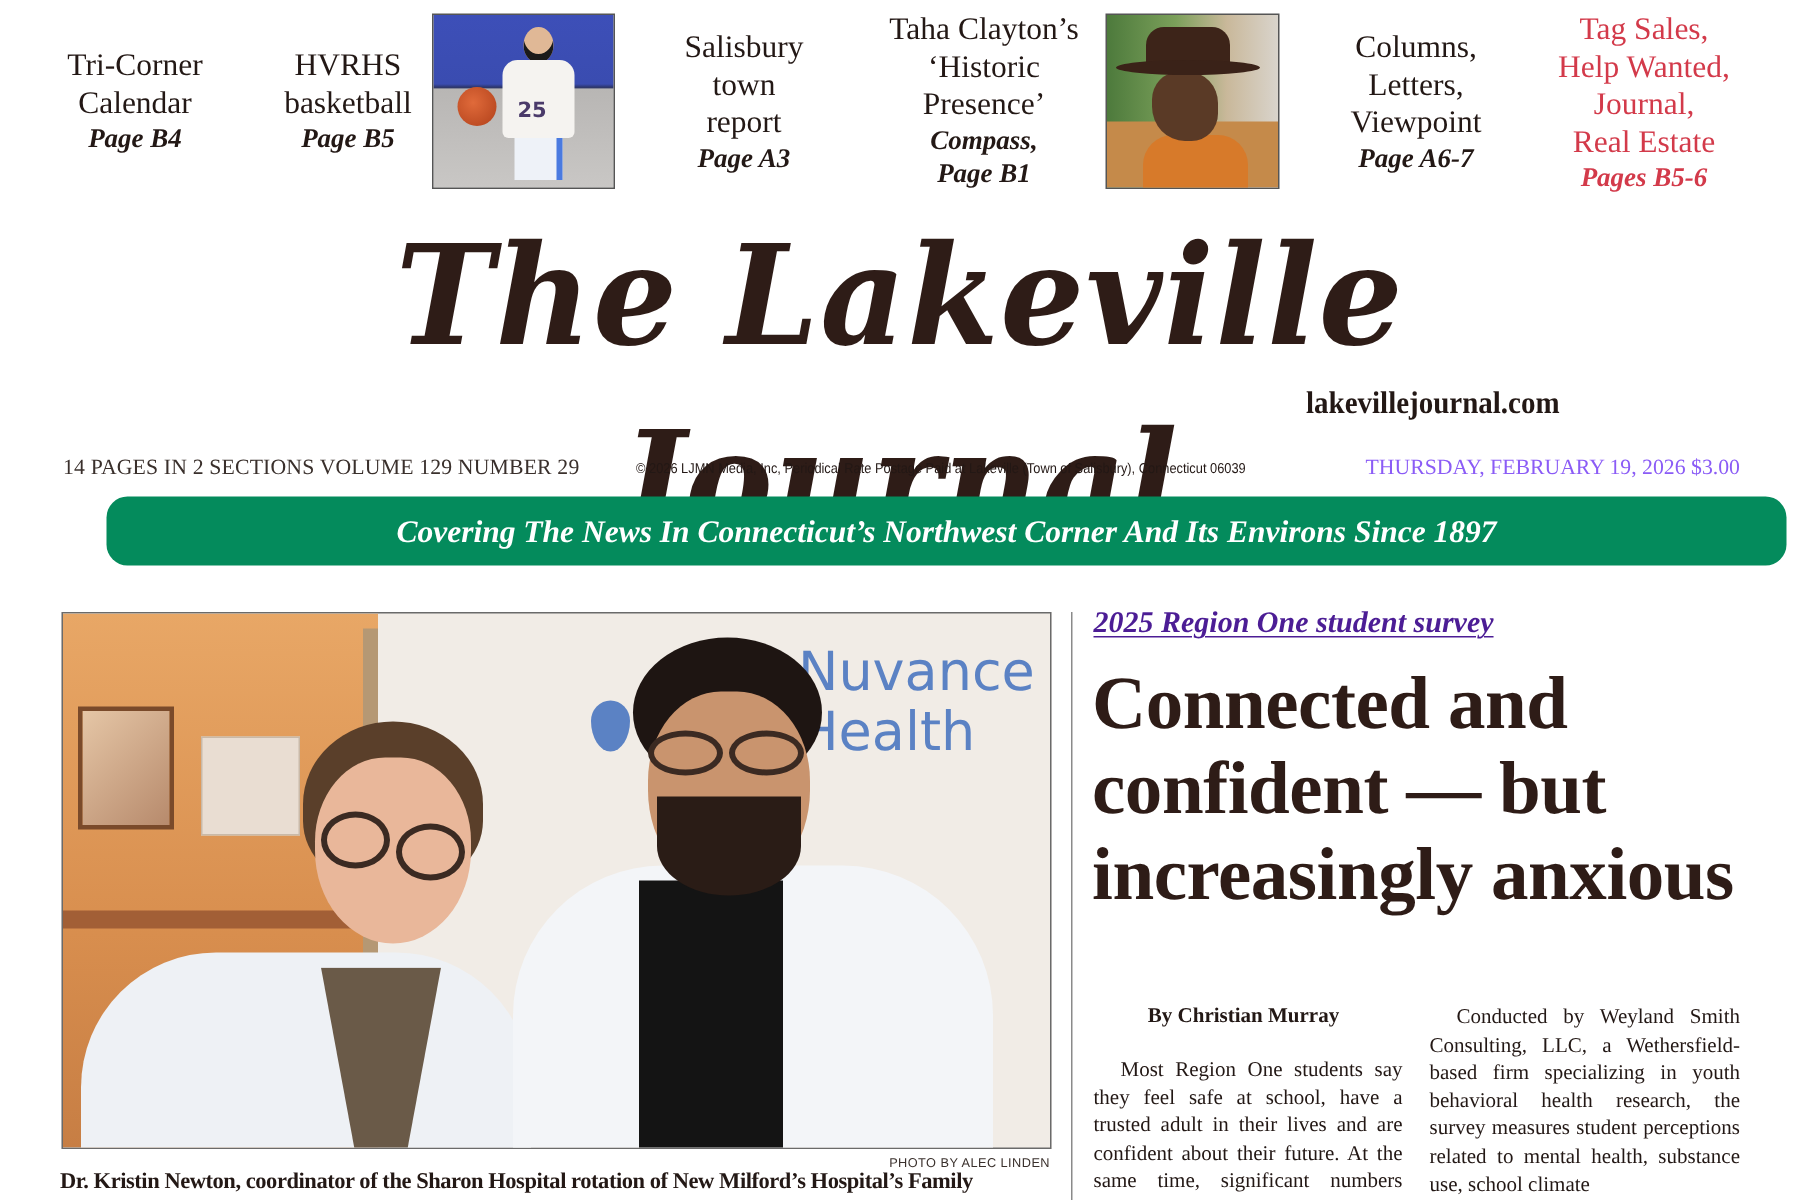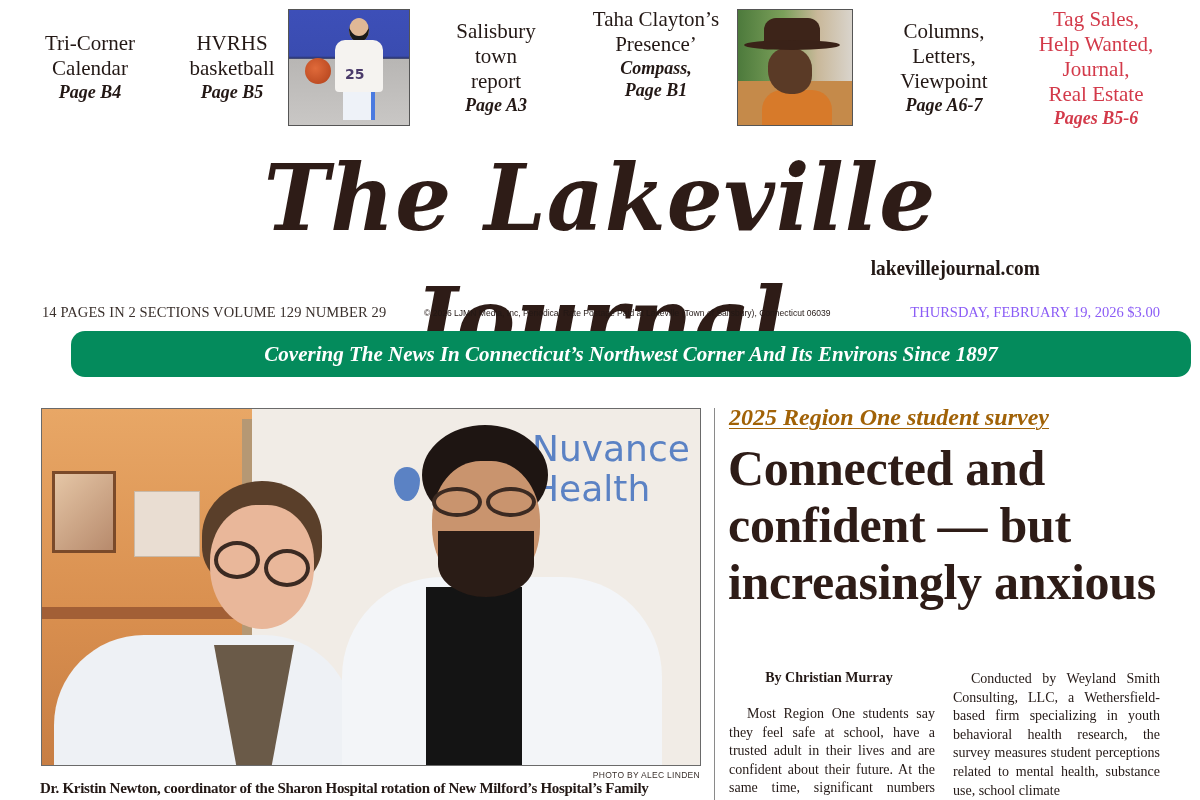--- a/index.html
+++ b/index.html
@@ -66,21 +66,21 @@
     .photo .man-beard { position: absolute; left: 396px; top: 122px; width: 96px; height: 66px; background: #2a1c16; border-radius: 0 0 50% 50%; }
     .photo .man-coat { position: absolute; left: 300px; top: 168px; width: 320px; height: 200px; background: #f3f5f8; border-radius: 100px 100px 0 0; }
     .photo .man-shirt { position: absolute; left: 384px; top: 178px; width: 96px; height: 190px; background: #141414; }
     .photo .glasses { position: absolute; height: 24px; border: 4px solid #3b2a22; border-radius: 50%; }
 
     .credit { position: absolute; right: 500px; top: 770px; font-family: "Liberation Sans", sans-serif; font-size: 8.5px; color: #3a302c; letter-spacing: 0.3px; }
     .caption { position: absolute; left: 40px; top: 780px; width: 662px; font-weight: bold; font-size: 15px; color: #231815; letter-spacing: -0.3px; white-space: nowrap; overflow: hidden; }
 
     
     .divider-v { position: absolute; left: 714px; top: 408px; width: 1px; height: 392px; background: #8a8a8a; }
-    .kicker { position: absolute; left: 729px; top: 404px; font-style: italic; font-weight: bold; font-size: 24px; color: #a16207; text-decoration: underline; text-decoration-thickness: 1px; text-underline-offset: 3px; }
+    .kicker { position: absolute; left: 729px; top: 404px; font-style: italic; font-weight: bold; font-size: 20px; color: #4c1d95; text-decoration: underline; text-decoration-thickness: 1px; text-underline-offset: 3px; }
     .headline { position: absolute; left: 728px; top: 440px; width: 450px; font-weight: bold; font-size: 50px; line-height: 57px; color: #2e1c17; letter-spacing: -0.3px; }
     .byline { position: absolute; left: 729px; top: 670px; width: 200px; text-align: center; font-weight: bold; font-size: 14px; color: #231815; }
     .col { position: absolute; font-size: 14px; line-height: 18.6px; color: #231815; }
     .col p { text-align: justify; }
     .col p.indent { text-indent: 18px; }
     .col1 { left: 729px; top: 705px; width: 206px; }
     .col2 { left: 953px; top: 670px; width: 207px; }
   </style>
 </head>
 <body>
@@ -107,20 +107,21 @@
 
 <div class="teaser" style="left:436px; top:19px; width:120px;">
   <span class="line">Salisbury</span>
   <span class="line">town</span>
   <span class="line">report</span>
   <span class="pg">Page A3</span>
 </div>
 
 <div class="teaser" style="left:578px; top:7px; width:156px;">
   <span class="line">Taha Clayton’s</span>
+  <span class="line">‘Historic</span>
   <span class="line">Presence’</span>
   <span class="pg">Compass,</span>
   <span class="pg">Page B1</span>
 </div>
 
 <div class="thumb portrait">
   <div class="ground"></div>
   <div class="shirt"></div>
   <div class="face"></div>
   <div class="hat-top"></div>

